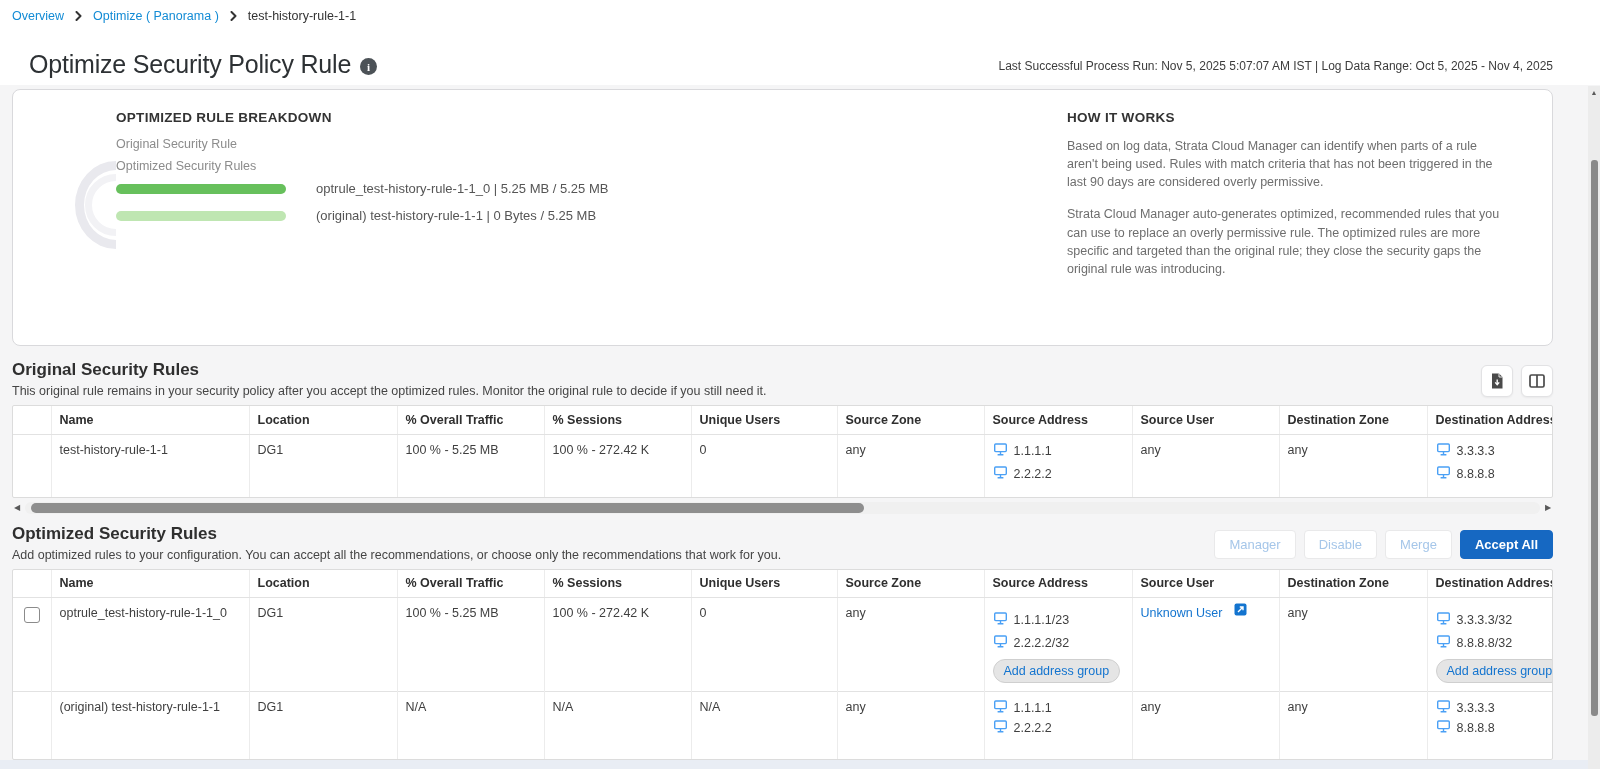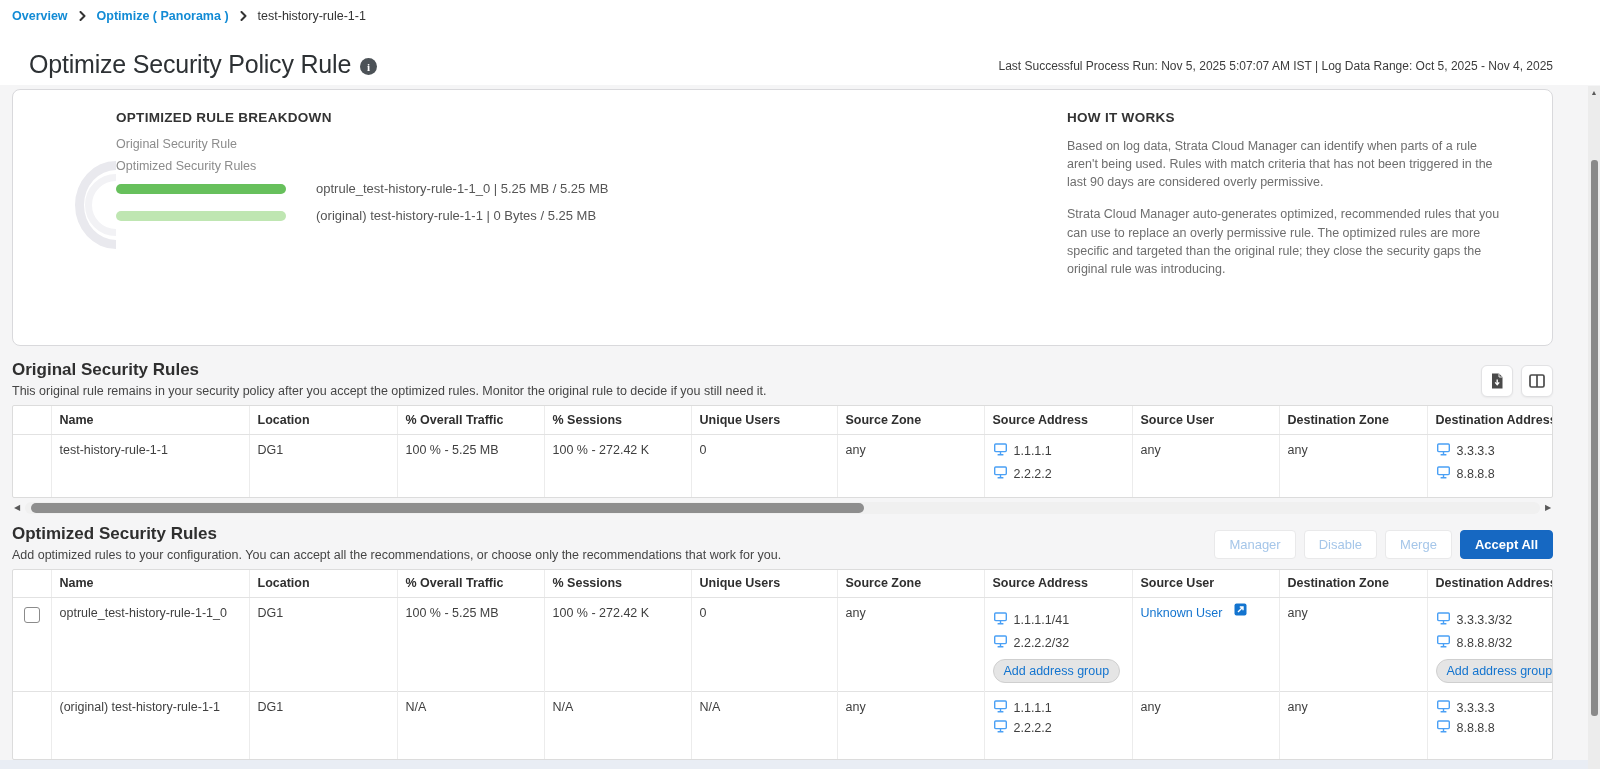--- a/index.html
+++ b/index.html
@@ -1,21 +1,21 @@
 <!DOCTYPE html>
 <html><head>
 <meta charset="utf-8">
 <style>
   * { margin:0; padding:0; box-sizing:border-box; }
   html,body { width:1600px; height:769px; overflow:hidden; }
   body { font-family:"Liberation Sans", sans-serif; background:#fff; color:#333; position:relative; }
 
   
   .breadcrumb { display:flex; align-items:center; gap:11px; padding:9px 12px 2px; font-size:12.5px; }
-  .crumb-link { color:#128bd5; cursor:pointer;font-weight:bold; }
+  .crumb-link { color:#128bd5; cursor:pointer; }
   .crumb-sep { display:flex; align-items:center; }
   .crumb-current { color:#333; }
 
   
   .titlebar { display:flex; align-items:flex-end; justify-content:space-between; padding:8px 47px 0 29px; height:54px; }
   .page-title-wrap { display:flex; align-items:center; gap:9px; }
   .page-title { font-size:25px; font-weight:400; color:#2d3134; letter-spacing:-0.2px; }
   .info-icon { width:17px; height:17px; border-radius:50%; background:#4c5257; color:#fff; font-size:11px; font-weight:bold;
                display:flex; align-items:center; justify-content:center; font-family:"Liberation Serif", serif; cursor:pointer; margin-top:4px; }
   .meta-text { font-size:12px; color:#3c3c3c; padding-bottom:6px; }
@@ -317,21 +317,21 @@
           <td>100 % - 272.42 K</td>
           <td>0</td>
           <td>any</td>
           <td style="padding-top:14px;">
             <div class="addr">
               <span><svg width="15" height="13" viewBox="0 0 15 13">
                     <rect x="1.7" y="1" width="11.6" height="7.6" rx="1" fill="none" stroke="#4aa0f5" stroke-width="1.4"></rect>
                     <path d="M7.5 8.6 V11" stroke="#4aa0f5" stroke-width="1.4"></path>
                     <path d="M4.6 11.8 H10.4" stroke="#4aa0f5" stroke-width="1.4"></path>
                   </svg></span>
-              <span>1.1.1.1/41</span>
+              <span>1.1.1.1/23</span>
             </div>
             <div class="addr">
               <span><svg width="15" height="13" viewBox="0 0 15 13">
                     <rect x="1.7" y="1" width="11.6" height="7.6" rx="1" fill="none" stroke="#4aa0f5" stroke-width="1.4"></rect>
                     <path d="M7.5 8.6 V11" stroke="#4aa0f5" stroke-width="1.4"></path>
                     <path d="M4.6 11.8 H10.4" stroke="#4aa0f5" stroke-width="1.4"></path>
                   </svg></span>
               <span>2.2.2.2/32</span>
             </div>
             <button class="addgrp">Add address group</button>

